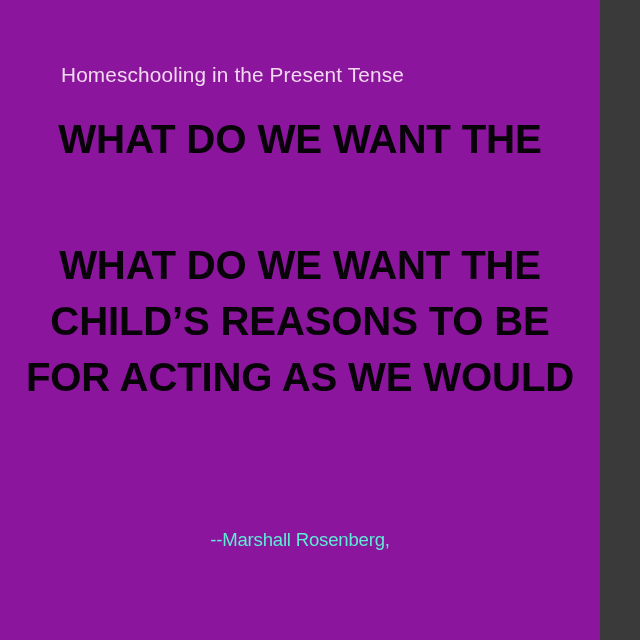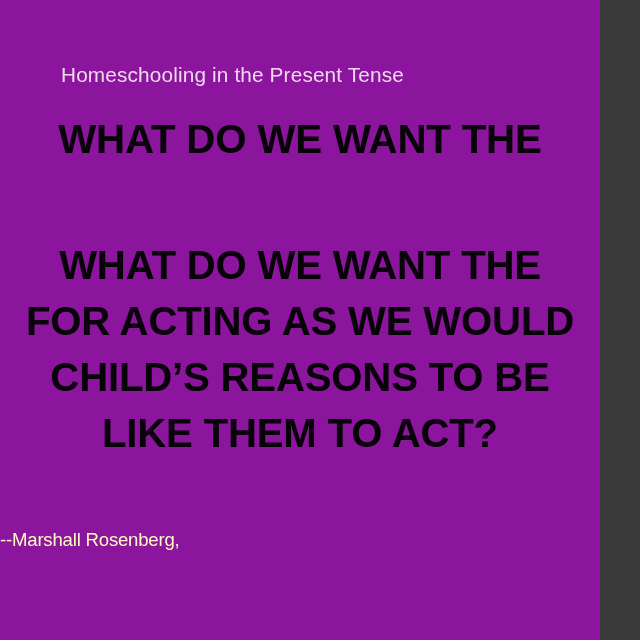--- a/index.html
+++ b/index.html
@@ -63,22 +63,22 @@
   #block-gap {
     height: 70px;
   }
 
   
   #attribution {
     position: absolute;
     left: 0;
     right: 0;
     top: 518px;
-    text-align: left;
-    color: #fef9c3;
+    text-align: center;
+    color: #5eead4;
     font-family: "Liberation Sans", sans-serif;
     font-weight: 400;
     font-size: 34px;
     line-height: 44px;
     letter-spacing: -0.2px;
   }
 
   .attribution-line {
     display: block;
     white-space: nowrap;
@@ -94,23 +94,22 @@
   <div id="quote-body" style="color: rgb(8, 3, 9); font-weight: bold;">
 
     <div class="question-block" style="font-size: 40.3125px; line-height: 56px;">
       <span class="question-line">WHAT DO WE WANT THE</span>
     </div>
 
     <div id="block-gap"></div>
 
     <div class="question-block" style="font-size: 40.1781px; line-height: 56px;">
       <span class="question-line">WHAT DO WE WANT THE</span>
+      <span class="question-line">CHILD’S REASONS TO BE</span>
       <span class="question-line">FOR ACTING AS WE WOULD</span>
-      <span class="question-line">CHILD’S REASONS TO BE</span>
-      <span class="question-line">LIKE THEM TO ACT?</span>
     </div>
 
   </div>
 
   <div id="attribution" style="font-size: 18.5938px;">
     <span class="attribution-line">--Marshall Rosenberg,</span>
   </div>
 
 </div>
 

